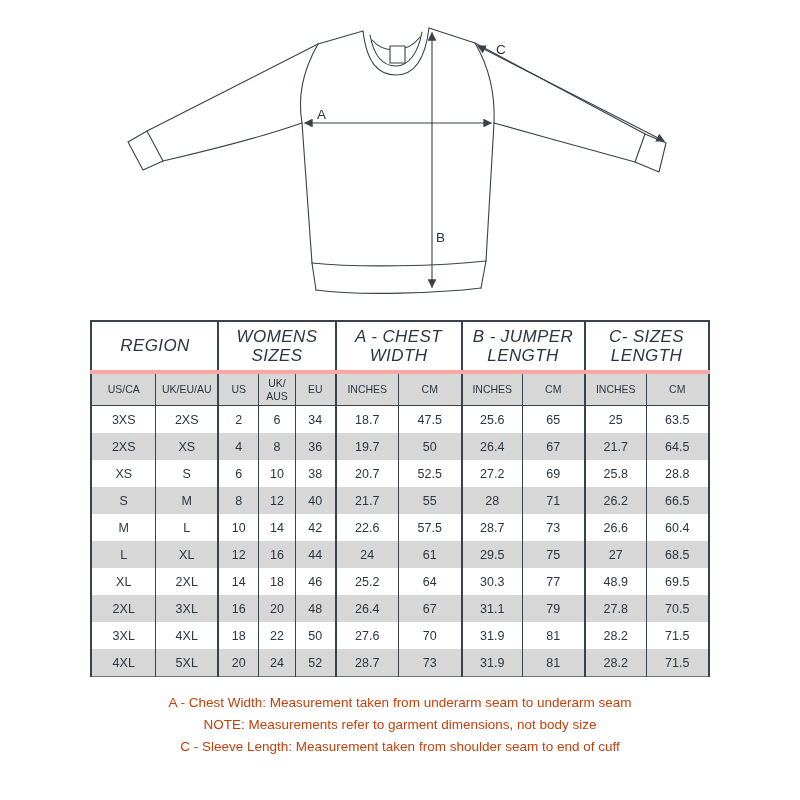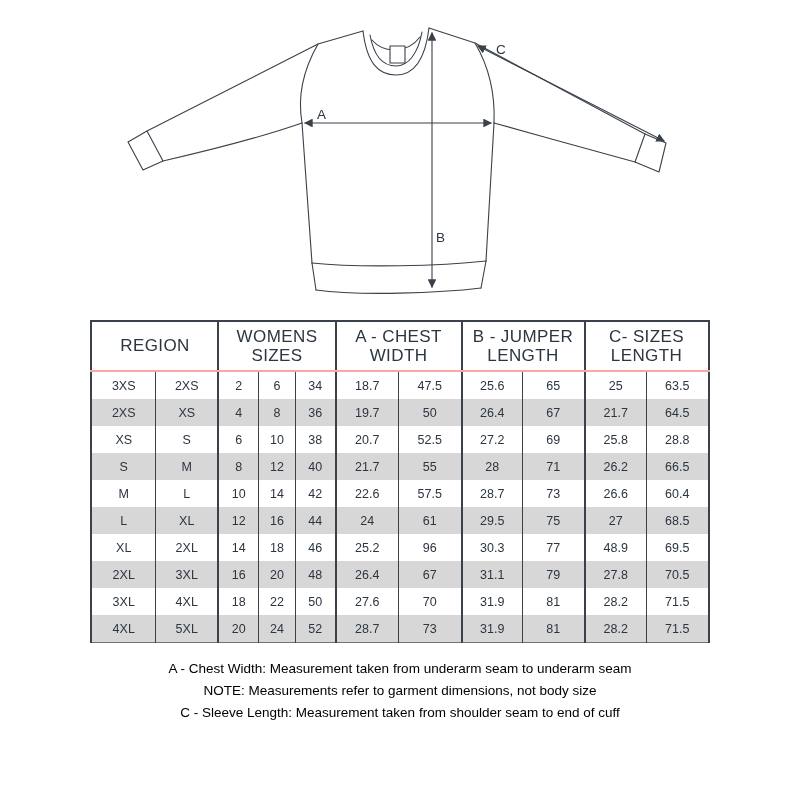--- a/index.html
+++ b/index.html
@@ -16,33 +16,33 @@
     width:617px;margin:12px auto 0;
     border:2px solid #3a414b;border-bottom:1px solid #70757c;
   }
   table.size-table th,table.size-table td{
     border-left:1px solid #3a414b;
     text-align:center;vertical-align:middle;
     padding:0;overflow:hidden;
   }
   table.size-table .grp{border-left-width:2px;}
   tr.head th{
-    border-bottom:2px solid #fca5a5;
+    border-bottom:4px solid #fca5a5;
     font-size:17px;font-weight:normal;letter-spacing:.4px;
-    height:48px;line-height:1.12;background:#ffffff;
+    height:48px;line-height:1.12;background:#ffffff;font-style:italic;
   }
   tr.sub td{
     background:#d7d7d7;border-bottom:1px solid #3a414b;
     font-size:10.5px;height:31px;line-height:1.15;white-space:pre-line;
   }
   tbody.data td{height:27px;font-size:12.5px;background:#ffffff;}
   tbody.data tr.band td{background:#d7d7d7;}
 
   .notes{margin-top:15px;text-align:center;}
-  .notes .note-line{font-size:13.5px;line-height:22px;color:#000000;}
+  .notes .note-line{font-size:13.5px;line-height:22px;color:#c2410c;}
 </style>
 </head>
 <body>
 
 <div class="diagram-wrap">
   <svg width="800" height="308" viewBox="0 0 800 308">
     <defs>
       <marker id="arrE" viewBox="0 0 8 8" refX="7" refY="4" markerWidth="8" markerHeight="8" orient="auto">
         <path d="M0,0 L8,4 L0,8 Z" fill="#3a414b"></path>
       </marker>
@@ -104,20 +104,34 @@
       <col style="width:62px">
   </colgroup>
   <thead>
     <tr class="head">
       <th colspan="2">REGION</th>
       <th colspan="3" class="grp">WOMENS SIZES</th>
       <th colspan="2" class="grp">A - CHEST WIDTH</th>
       <th colspan="2" class="grp">B - JUMPER LENGTH</th>
       <th colspan="2" class="grp">C- SIZES LENGTH</th>
     </tr>
+    <tr class="sub">
+      <td>US/CA</td>
+      <td>UK/EU/AU</td>
+      <td class="grp">US</td>
+      <td>UK/
+AUS</td>
+      <td>EU</td>
+      <td class="grp">INCHES</td>
+      <td>CM</td>
+      <td class="grp">INCHES</td>
+      <td>CM</td>
+      <td class="grp">INCHES</td>
+      <td>CM</td>
+    </tr>
   </thead>
   <tbody class="data">
       <tr>
         <td>3XS</td>
         <td>2XS</td>
         <td class="grp">2</td>
         <td>6</td>
         <td>34</td>
         <td class="grp">18.7</td>
         <td>47.5</td>
@@ -191,21 +205,21 @@
         <td class="grp">27</td>
         <td>68.5</td>
       </tr>
       <tr>
         <td>XL</td>
         <td>2XL</td>
         <td class="grp">14</td>
         <td>18</td>
         <td>46</td>
         <td class="grp">25.2</td>
-        <td>96</td>
+        <td>64</td>
         <td class="grp">30.3</td>
         <td>77</td>
         <td class="grp">48.9</td>
         <td>69.5</td>
       </tr>
       <tr class="band">
         <td>2XL</td>
         <td>3XL</td>
         <td class="grp">16</td>
         <td>20</td>

